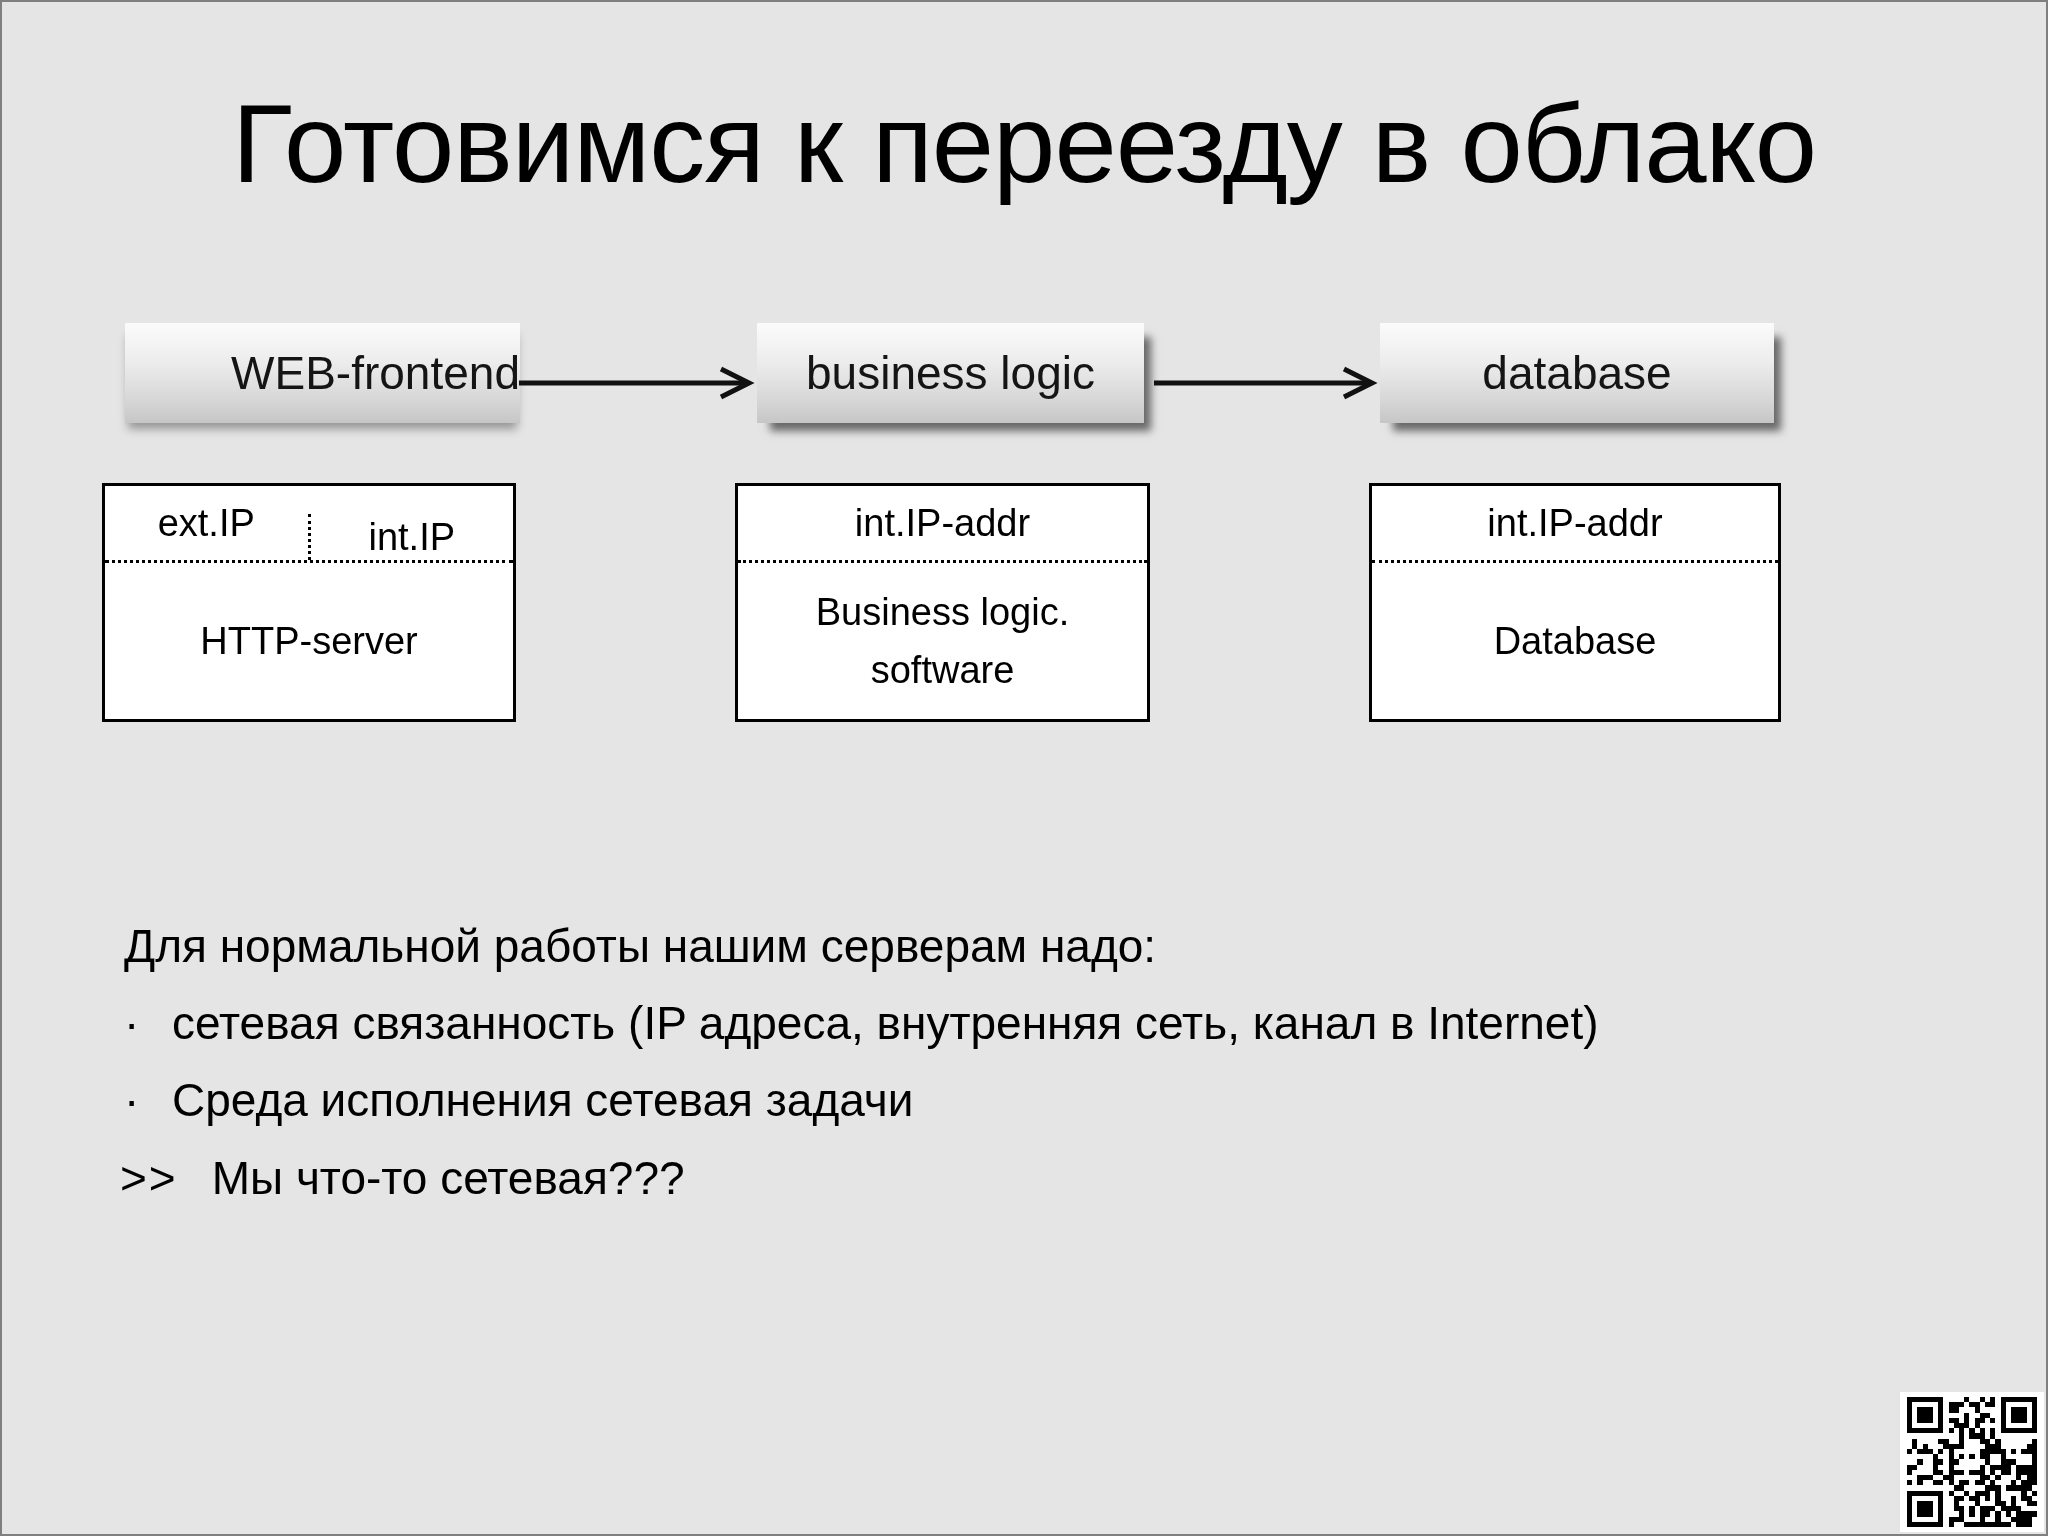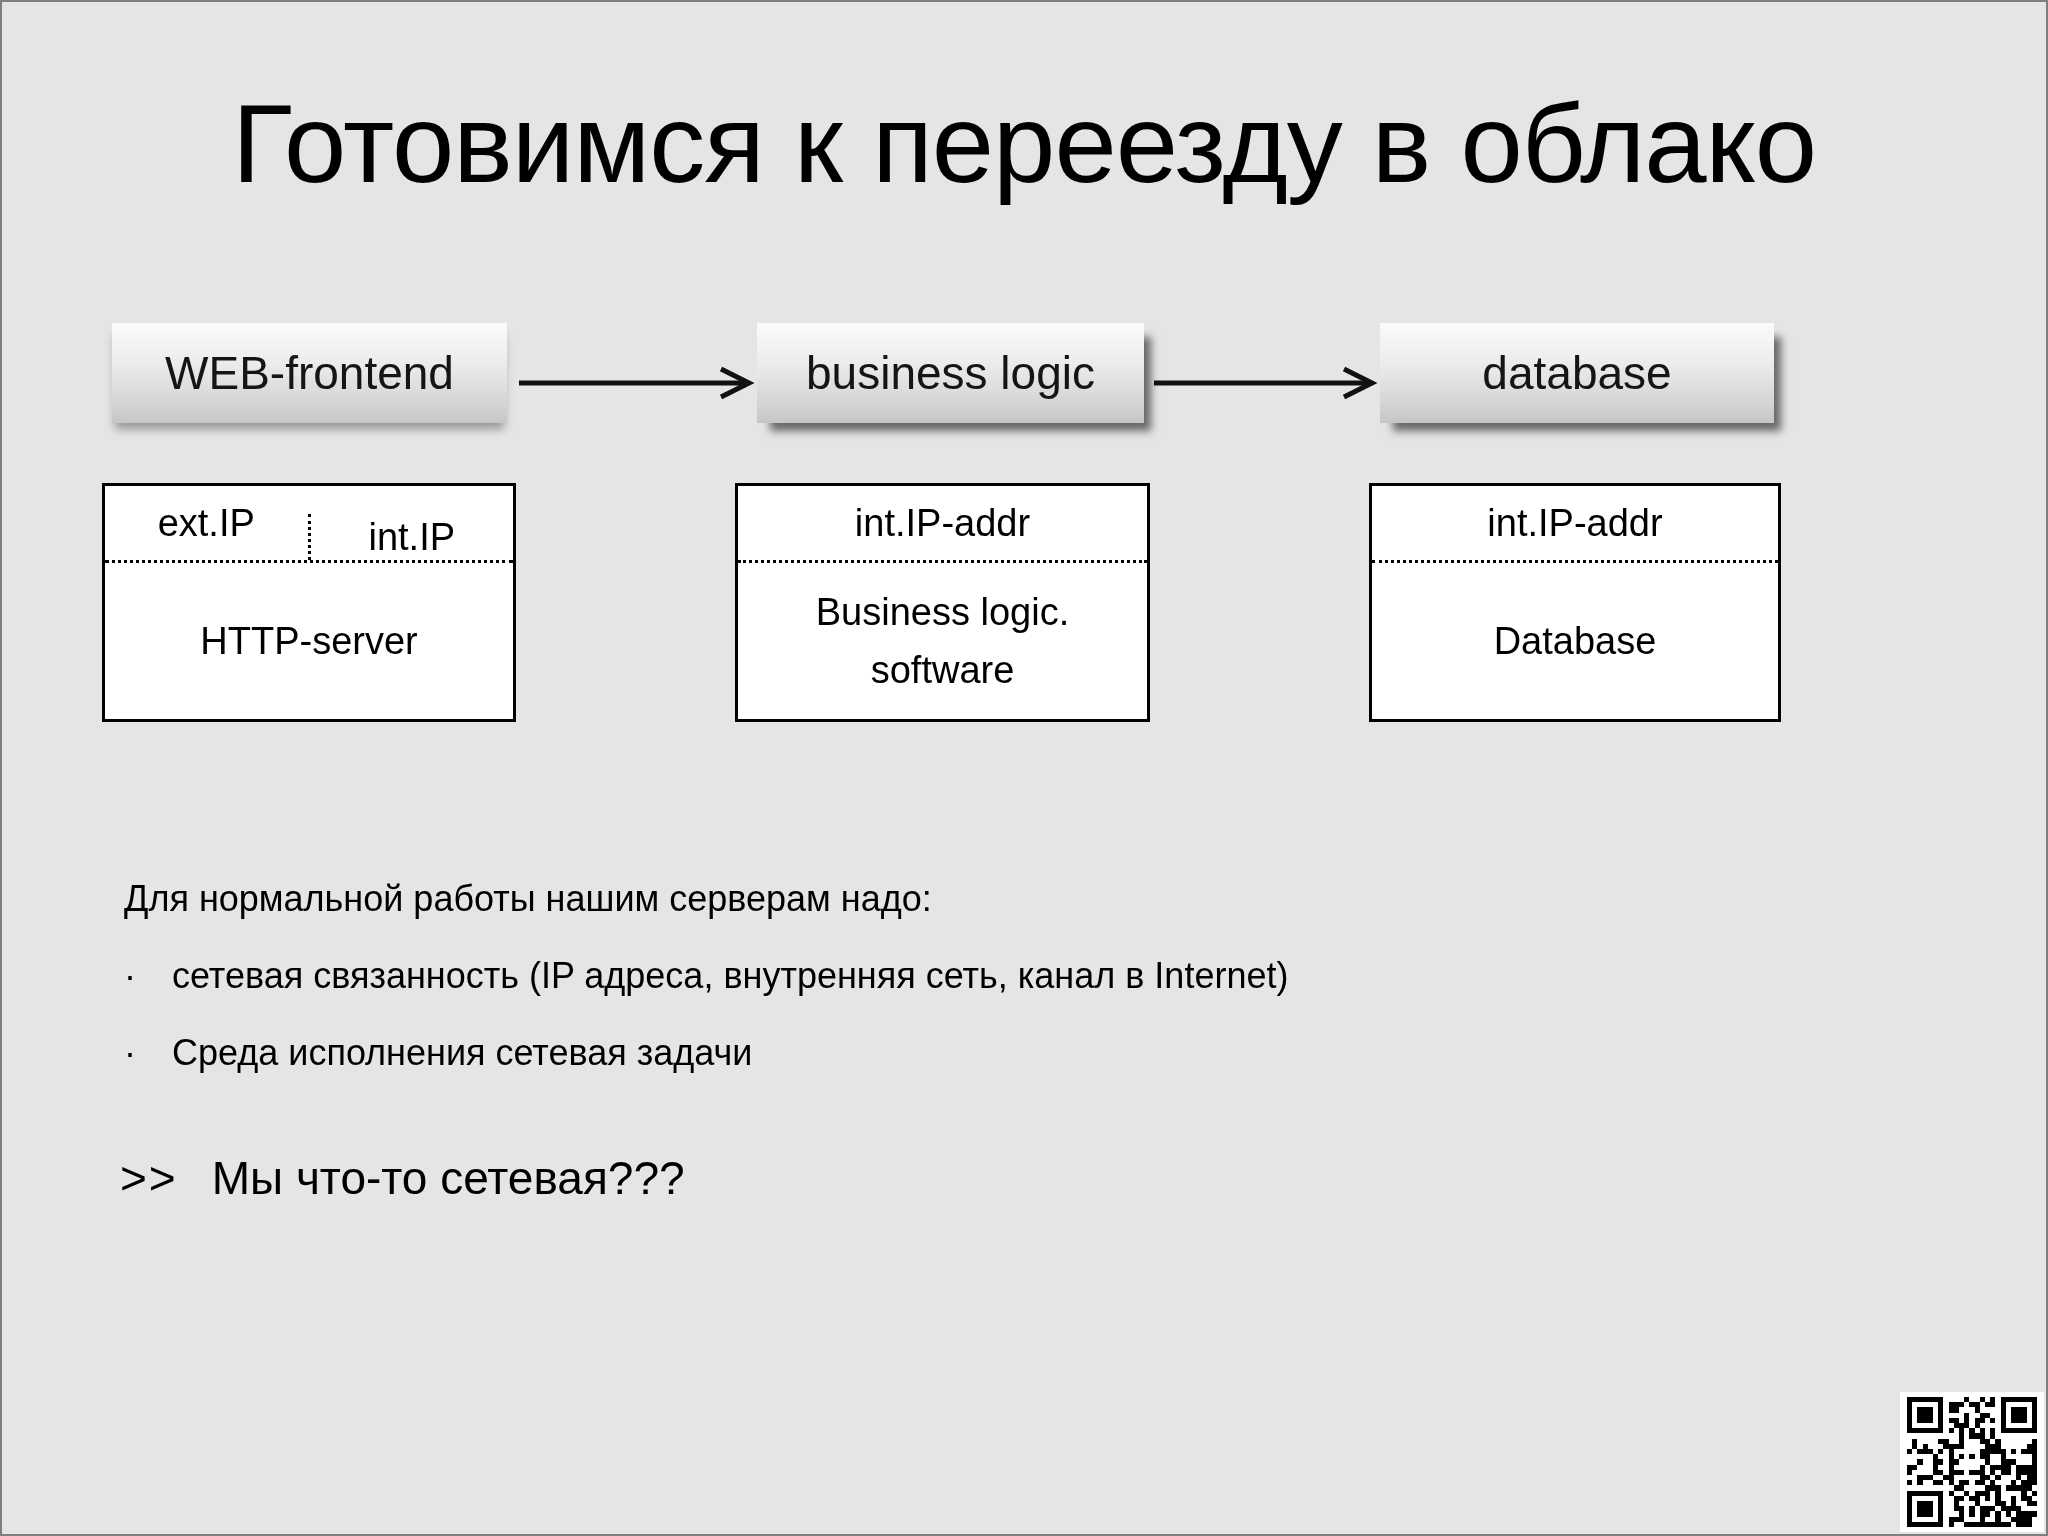--- a/index.html
+++ b/index.html
@@ -15,21 +15,21 @@
   }
   
   .node {
     position:absolute; top:321px; height:100px;
     display:flex; align-items:center; justify-content:center;
     font-size:46px; color:#151515;
     background:linear-gradient(180deg,#fbfbfb 0%,#ececec 40%,#d6d6d6 78%,#c6c6c6 100%);
   }
   .node-soft { box-shadow:0 9px 9px -3px rgba(0,0,0,0.35); }
   .node-hard { box-shadow:10px 11px 8px -3px rgba(0,0,0,0.55);align-items:center; }
-  .n1 { left:110px; width:395px; }
+  .n1 { left:123px; width:395px;justify-content:flex-end; }
   .n2 { left:755px; width:387px; }
   .n3 { left:1378px; width:394px; }
   .arrow-svg { position:absolute; top:360px; height:42px; }
   .a1 { left:505px; width:250px; }
   .a2 { left:1142px; width:236px; }
   
   .dbox {
     position:absolute; top:481px; height:239px;
     border:3px solid #000; box-sizing:border-box;
     font-size:38px; background:#fff;
@@ -41,21 +41,21 @@
     height:77px; box-sizing:border-box; border-bottom:3px dotted #000;
     display:flex; align-items:stretch;
   }
   .db-cell { flex:1; display:flex; align-items:center; justify-content:center; }
   .db-cell + .db-cell { border-left:3px dotted #000;margin-top:28px; }
   .db-body {
     height:calc(100% - 77px); display:flex; flex-direction:column;
     align-items:center; justify-content:center; line-height:58px; text-align:center;
   }
   
-  .notes { position:absolute; left:122px; top:858px; font-size:36px; line-height:77px; }
+  .notes { position:absolute; left:122px; top:906px; font-size:46px; line-height:77px; }
   .note-row { display:flex; }
   .bullet-dot { flex:0 0 48px; width:48px; }
   .question { position:absolute; left:118px; top:1138px; font-size:46px; line-height:77px; display:flex; }
   .q-prefix { margin-right:34px; letter-spacing:2px; }
   
   .qr-wrap {
     position:absolute; left:1898px; top:1390px; width:144px; height:140px;
     background:#fff; display:flex; align-items:center; justify-content:center;
   }
 </style>

